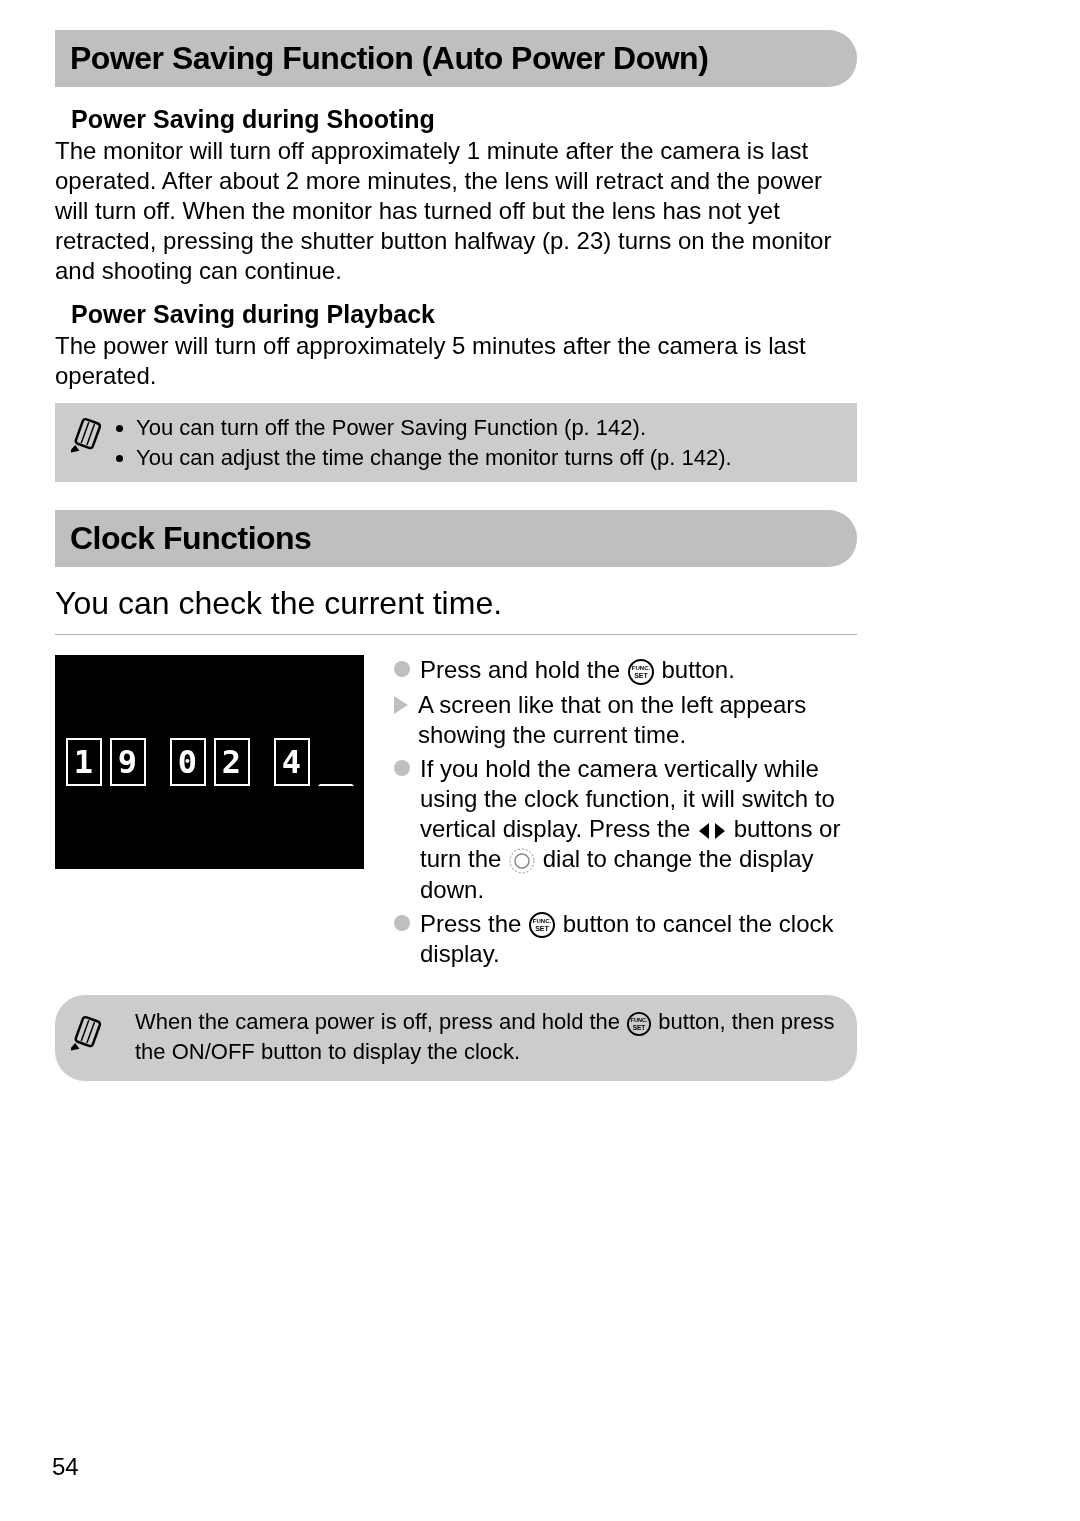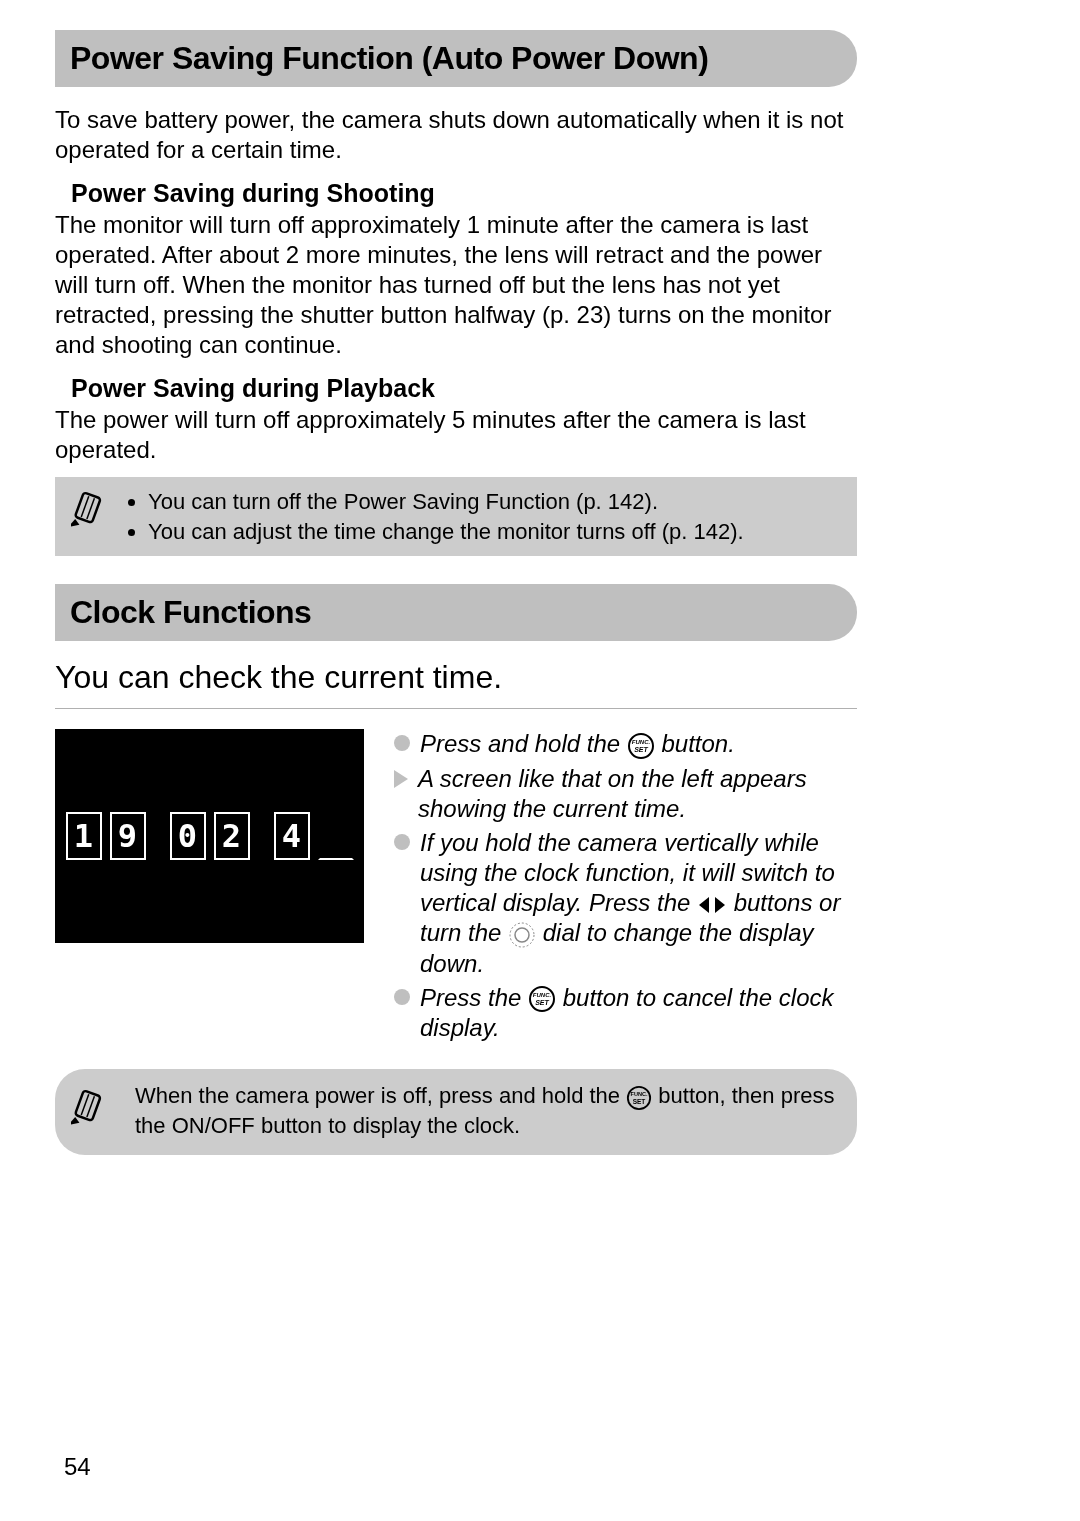--- a/index.html
+++ b/index.html
@@ -37,21 +37,21 @@
   }
   .link {
     color: #000000;
   }
   .note-box {
     background: #cccccc;
     margin-top: 10px;
     padding: 10px 14px 10px 14px;
     display: flex;
     align-items: flex-start;
-    gap: 21px;
+    gap: 9px;
     font-size: 22px;
     line-height: 1.35;
   }
   .pencil-icon {
     flex: 0 0 38px;
     height: 48px;
     margin-top: 2px;
     display: flex;
     align-items: center;
     justify-content: center;
@@ -112,21 +112,20 @@
     border-right-color: transparent;
     color: transparent;
   }
   .digit-gap {
     width: 8px;
   }
   .steps {
     flex: 1;
     font-size: 24px;
     line-height: 1.25;
-    font-style: italic;
   }
   .step {
     display: flex;
     align-items: flex-start;
     gap: 10px;
     margin-bottom: 4px;
   }
   .bullet-circle {
     flex: 0 0 16px;
     height: 16px;
@@ -159,32 +158,31 @@
     display: flex;
     align-items: flex-start;
     gap: 28px;
     font-size: 22px;
     line-height: 1.35;
     border-radius: 30px;
   }
   .page-number {
     position: absolute;
     bottom: 40px;
-    left: 64px;
+    left: 52px;
     font-size: 24px;
   }
 </style>
 </head>
 <body>
 
 <div class="page">
 
   <div class="section-heading">Power Saving Function (Auto Power Down)</div>
 
-  <p class="body-text">To save battery power, the camera shuts down automatically when it is not operated for a certain time.</p>
 
   <div class="sub-heading">Power Saving during Shooting</div>
   <p class="body-text">
     <span>The monitor will turn off approximately 1 minute after the camera is last operated. After about 2 more minutes, the lens will retract and the power will turn off. When the monitor has turned off but the lens has not yet retracted, pressing the shutter button halfway </span><span class="link">(p. 23)</span><span> turns on the monitor and shooting can continue.</span>
   </p>
 
   <div class="sub-heading">Power Saving during Playback</div>
   <p class="body-text">The power will turn off approximately 5 minutes after the camera is last operated.</p>
 
   <div class="note-box">

